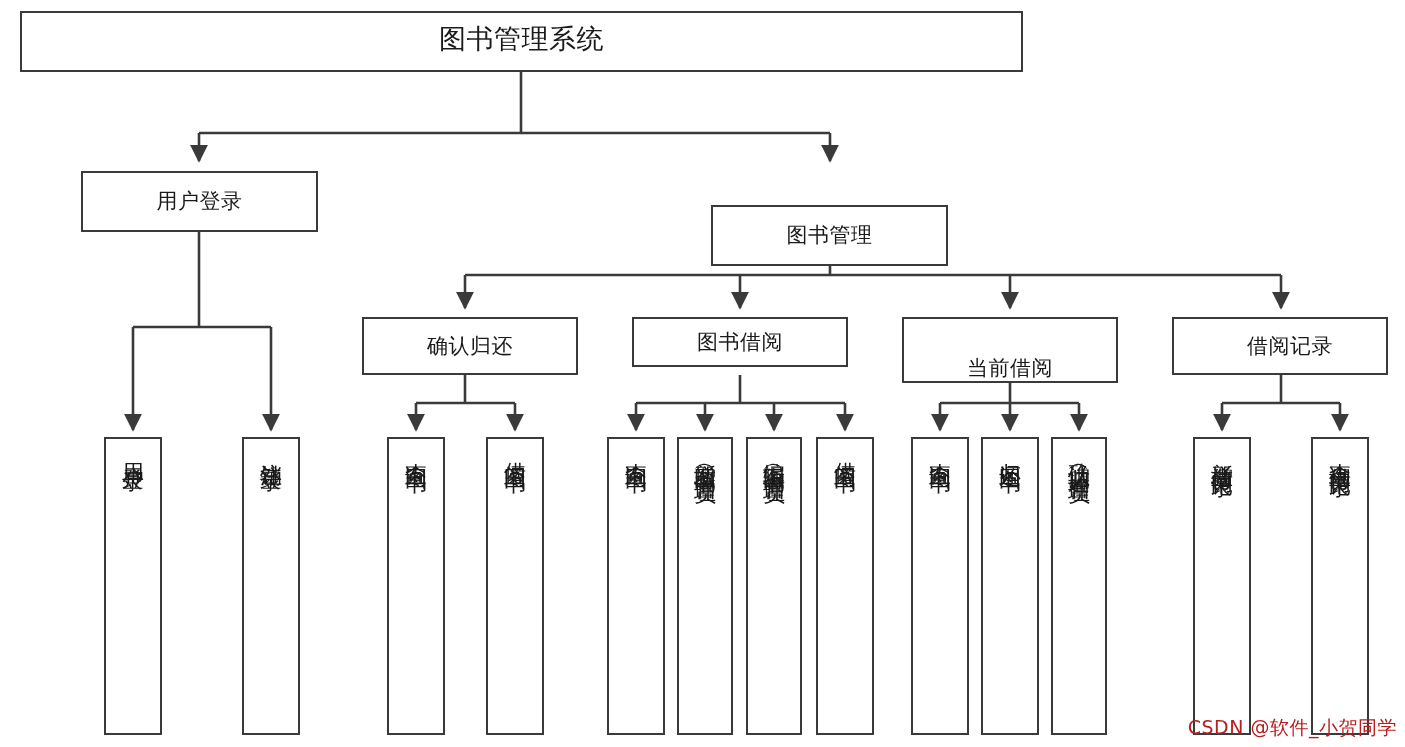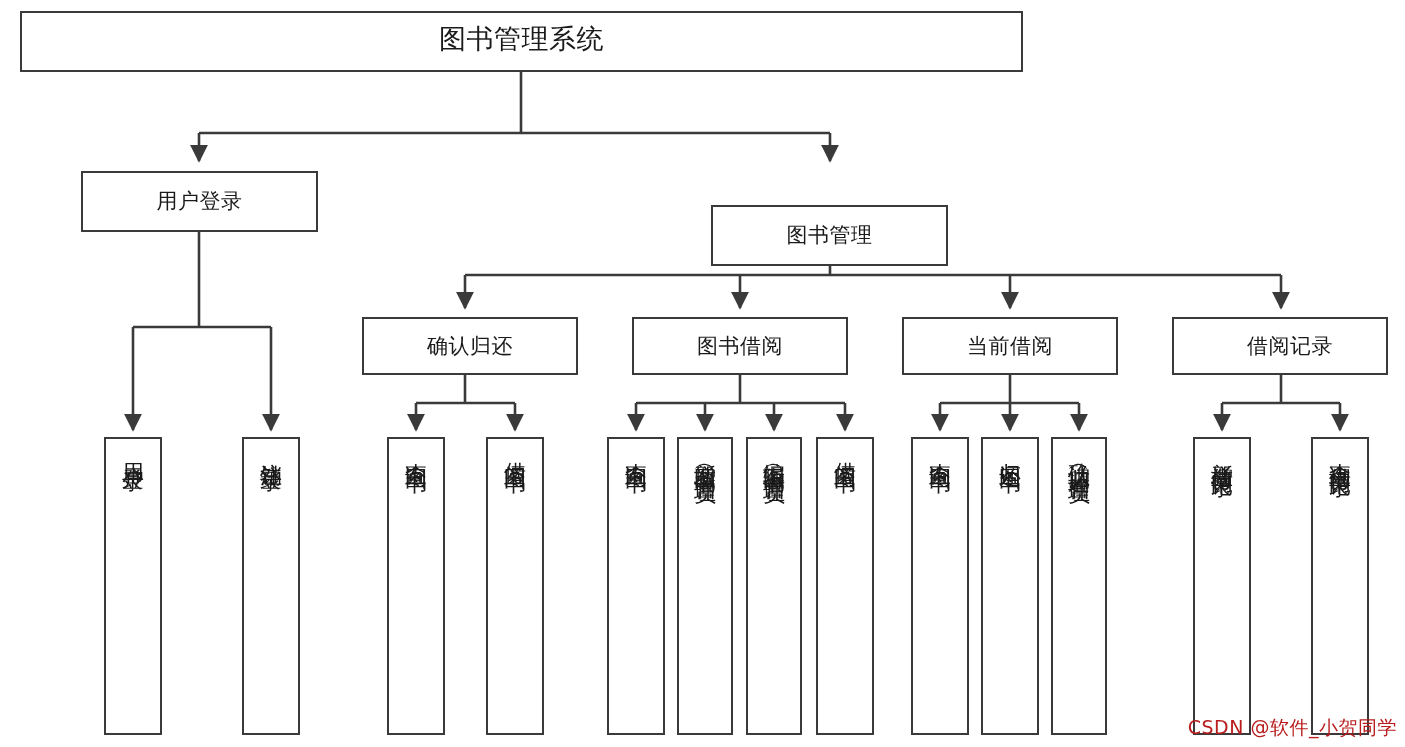--- a/index.html
+++ b/index.html
@@ -134,24 +134,24 @@
   <div class="node h" style="left:81px; top:171px; width:237px; height:61px;">
     <span class="lbl">用户登录</span>
   </div>
   <div class="node h" style="left:711px; top:171px; width:237px; height:61px;margin-top:34px;">
     <span class="lbl">图书管理</span>
   </div>
 
   <div class="node h" style="left:362px; top:317px; width:216px; height:58px;">
     <span class="lbl">确认归还</span>
   </div>
-  <div class="node h" style="left:632px; top:317px; width:216px; height:58px;">
+  <div class="node h" style="left:632px; top:317px; width:216px; height:50px;">
     <span class="lbl">图书借阅</span>
   </div>
-  <div class="node h" style="left:902px; top:317px; width:216px; height:58px;">
+  <div class="node h" style="left:902px; top:317px; width:216px; height:66px;align-items:flex-end;">
     <span class="lbl">当前借阅</span>
   </div>
   <div class="node h" style="left:1172px; top:317px; width:216px; height:58px;padding-left:20px;">
     <span class="lbl">借阅记录</span>
   </div>
 
   <div class="node v" style="left:104px; top:437px; width:58px; height:298px;">
     <span class="lbl">用户登录</span>
   </div>
   <div class="node v" style="left:242px; top:437px; width:58px; height:298px;">

